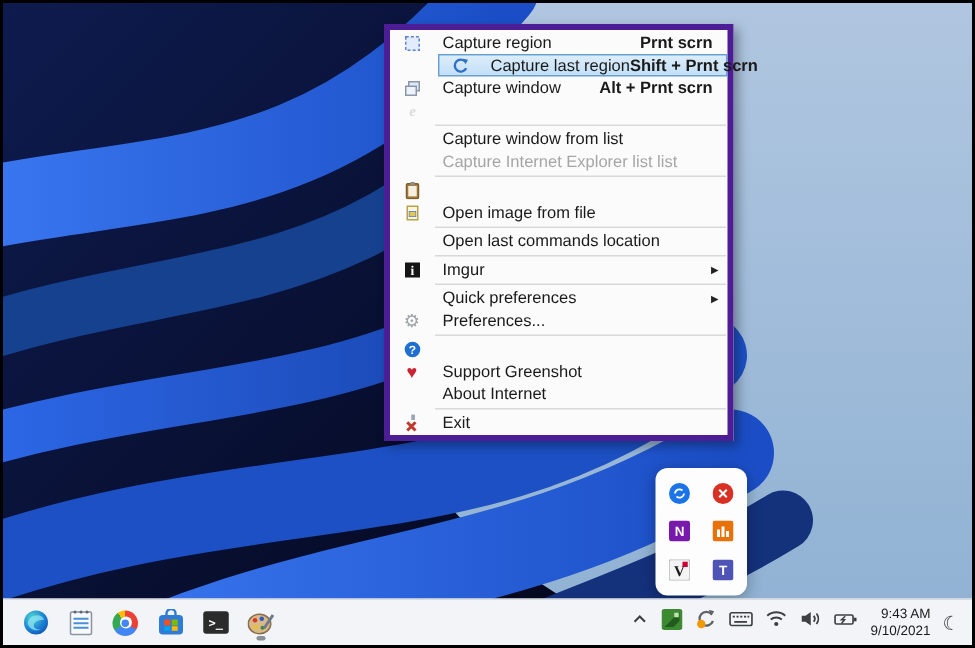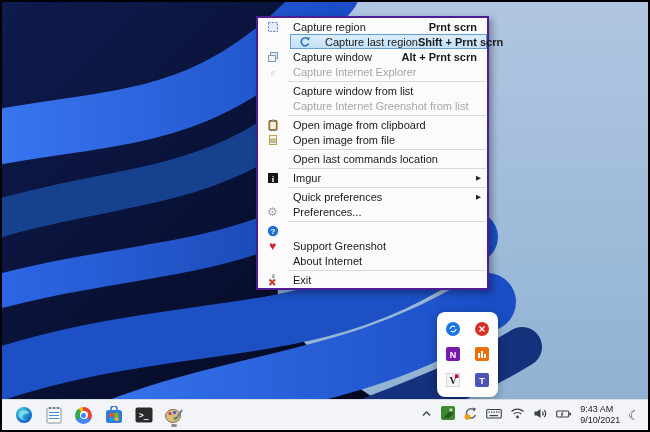--- a/index.html
+++ b/index.html
@@ -2,41 +2,41 @@
 <html><head>
 <meta charset="utf-8">
 <style>
   html,body{margin:0;padding:0;background:#222;}
   .screen{position:relative;width:650px;height:432px;box-sizing:border-box;border:2px solid #000;
           overflow:hidden;font-family:"Liberation Sans",sans-serif;background:#9ab7d6;}
   .wall{position:absolute;left:0;top:0;}
 
   
   .menu{position:absolute;left:254px;top:14px;width:233px;box-sizing:border-box;
-        background:#fbfbfb;border:2px solid #4c1d95;box-shadow:3px 3px 7px rgba(0,0,0,.35);
+        background:#fbfbfb;border:4px solid #4c1d95;box-shadow:3px 3px 7px rgba(0,0,0,.35);
         padding:1px 0;font-size:11px;color:#1a1a1a;}
   .row{display:flex;align-items:center;height:15px;padding:0 3px 0 0;box-sizing:border-box;
        border:1px solid transparent;}
   .row .ic{width:27px;display:flex;justify-content:center;align-items:center;flex:0 0 27px;}
   .row .lbl{flex:1;padding-left:7px;white-space:nowrap;}
   .row .sc{margin-left:auto;padding-right:6px;white-space:nowrap;color:#1a1a1a;font-weight:bold;}
   .row .arrow{margin-left:auto;font-size:6.5px;color:#222;padding-right:2px;}
   .row.sel{background:linear-gradient(#dcedfb,#c3e0f7);border:1px solid #66a0d2;margin-left:32px;}
   .row.dis .lbl,.row.dis .sc{color:#a6a6a6;}
   .row.dis .ic{opacity:.45;filter:grayscale(1);}
   .sep{height:1px;background:#d9d9d9;margin:1.5px 1px 1.5px 30px;}
 
   
   .taskbar{position:absolute;left:0;right:0;bottom:0;height:30px;background:#f2f4f7;
            border-top:1px solid #d9dce1;display:flex;align-items:center;}
   .tb-left{display:flex;align-items:center;gap:11px;padding-left:12px;}
   .tb-app{width:19px;height:22px;display:flex;flex-direction:column;align-items:center;justify-content:center;position:relative;}
   .run-dot{position:absolute;bottom:-1px;width:6px;height:3px;border-radius:2px;background:#8a8f98;}
   .tray{margin-left:auto;display:flex;align-items:center;gap:8px;padding-right:8px;}
-  .clock{font-size:9px;line-height:1.2;color:#1b1b1b;}
+  .clock{font-size:9px;line-height:1.2;text-align:right;color:#1b1b1b;}
 
   
   .flyout{position:absolute;left:435px;top:310px;width:61px;height:85px;background:#fdfdfd;
           border-radius:8px;box-shadow:0 2px 10px rgba(0,0,0,.3);
           display:grid;grid-template-columns:1fr 1fr;align-items:center;justify-items:center;padding:4px 2px;box-sizing:border-box;}
   .fly-ic{width:15px;height:15px;display:flex;align-items:center;justify-content:center;}
 
   .glyph{display:inline-block;}
 </style>
 </head>
@@ -151,46 +151,44 @@
       <span class="sc">Alt + Prnt scrn</span>
     </div>
 
 
     <div class="row dis">
       <span class="ic">
         <svg width="12" height="12">
             <text x="6" y="9.5" font-size="10" font-family="Liberation Serif" font-style="italic" font-weight="bold" fill="#9db4d6" text-anchor="middle">e</text>
           </svg>
         </span>
-      <span class="lbl">Capture Internet Explorer</span>
     </div>
 
     <div class="sep"></div>
 
     <div class="row">
       <span class="ic"></span>
       <span class="lbl">Capture window from list</span>
     </div>
 
     <div class="row dis">
       <span class="ic"></span>
-      <span class="lbl">Capture Internet Greenshot from list</span>
+      <span class="lbl">Capture Internet Explorer list list</span>
     </div>
 
     <div class="sep"></div>
 
     <div class="row">
       <span class="ic">
         <svg width="12" height="12">
             <rect x="2" y="1.5" width="8" height="9.8" rx="0.8" fill="#a8813f" stroke="#7d5f2c"></rect>
             <rect x="3.2" y="3" width="5.6" height="6.9" fill="#f5efdf"></rect>
             <rect x="4.4" y="0.4" width="3.2" height="2" rx="0.6" fill="#8c8c8c"></rect>
           </svg>
         </span>
-      <span class="lbl">Open image from clipboard</span>
     </div>
 
     <div class="row">
       <span class="ic">
         <svg width="12" height="12">
             <rect x="2.5" y="1.5" width="7" height="9" fill="#fdf6d8" stroke="#b9a34a"></rect>
             <rect x="3.8" y="5" width="4.4" height="3.4" fill="#e8c84a" stroke="#5b83d6" stroke-width="0.6"></rect>
           </svg>
         </span>
       <span class="lbl">Open image from file</span>

